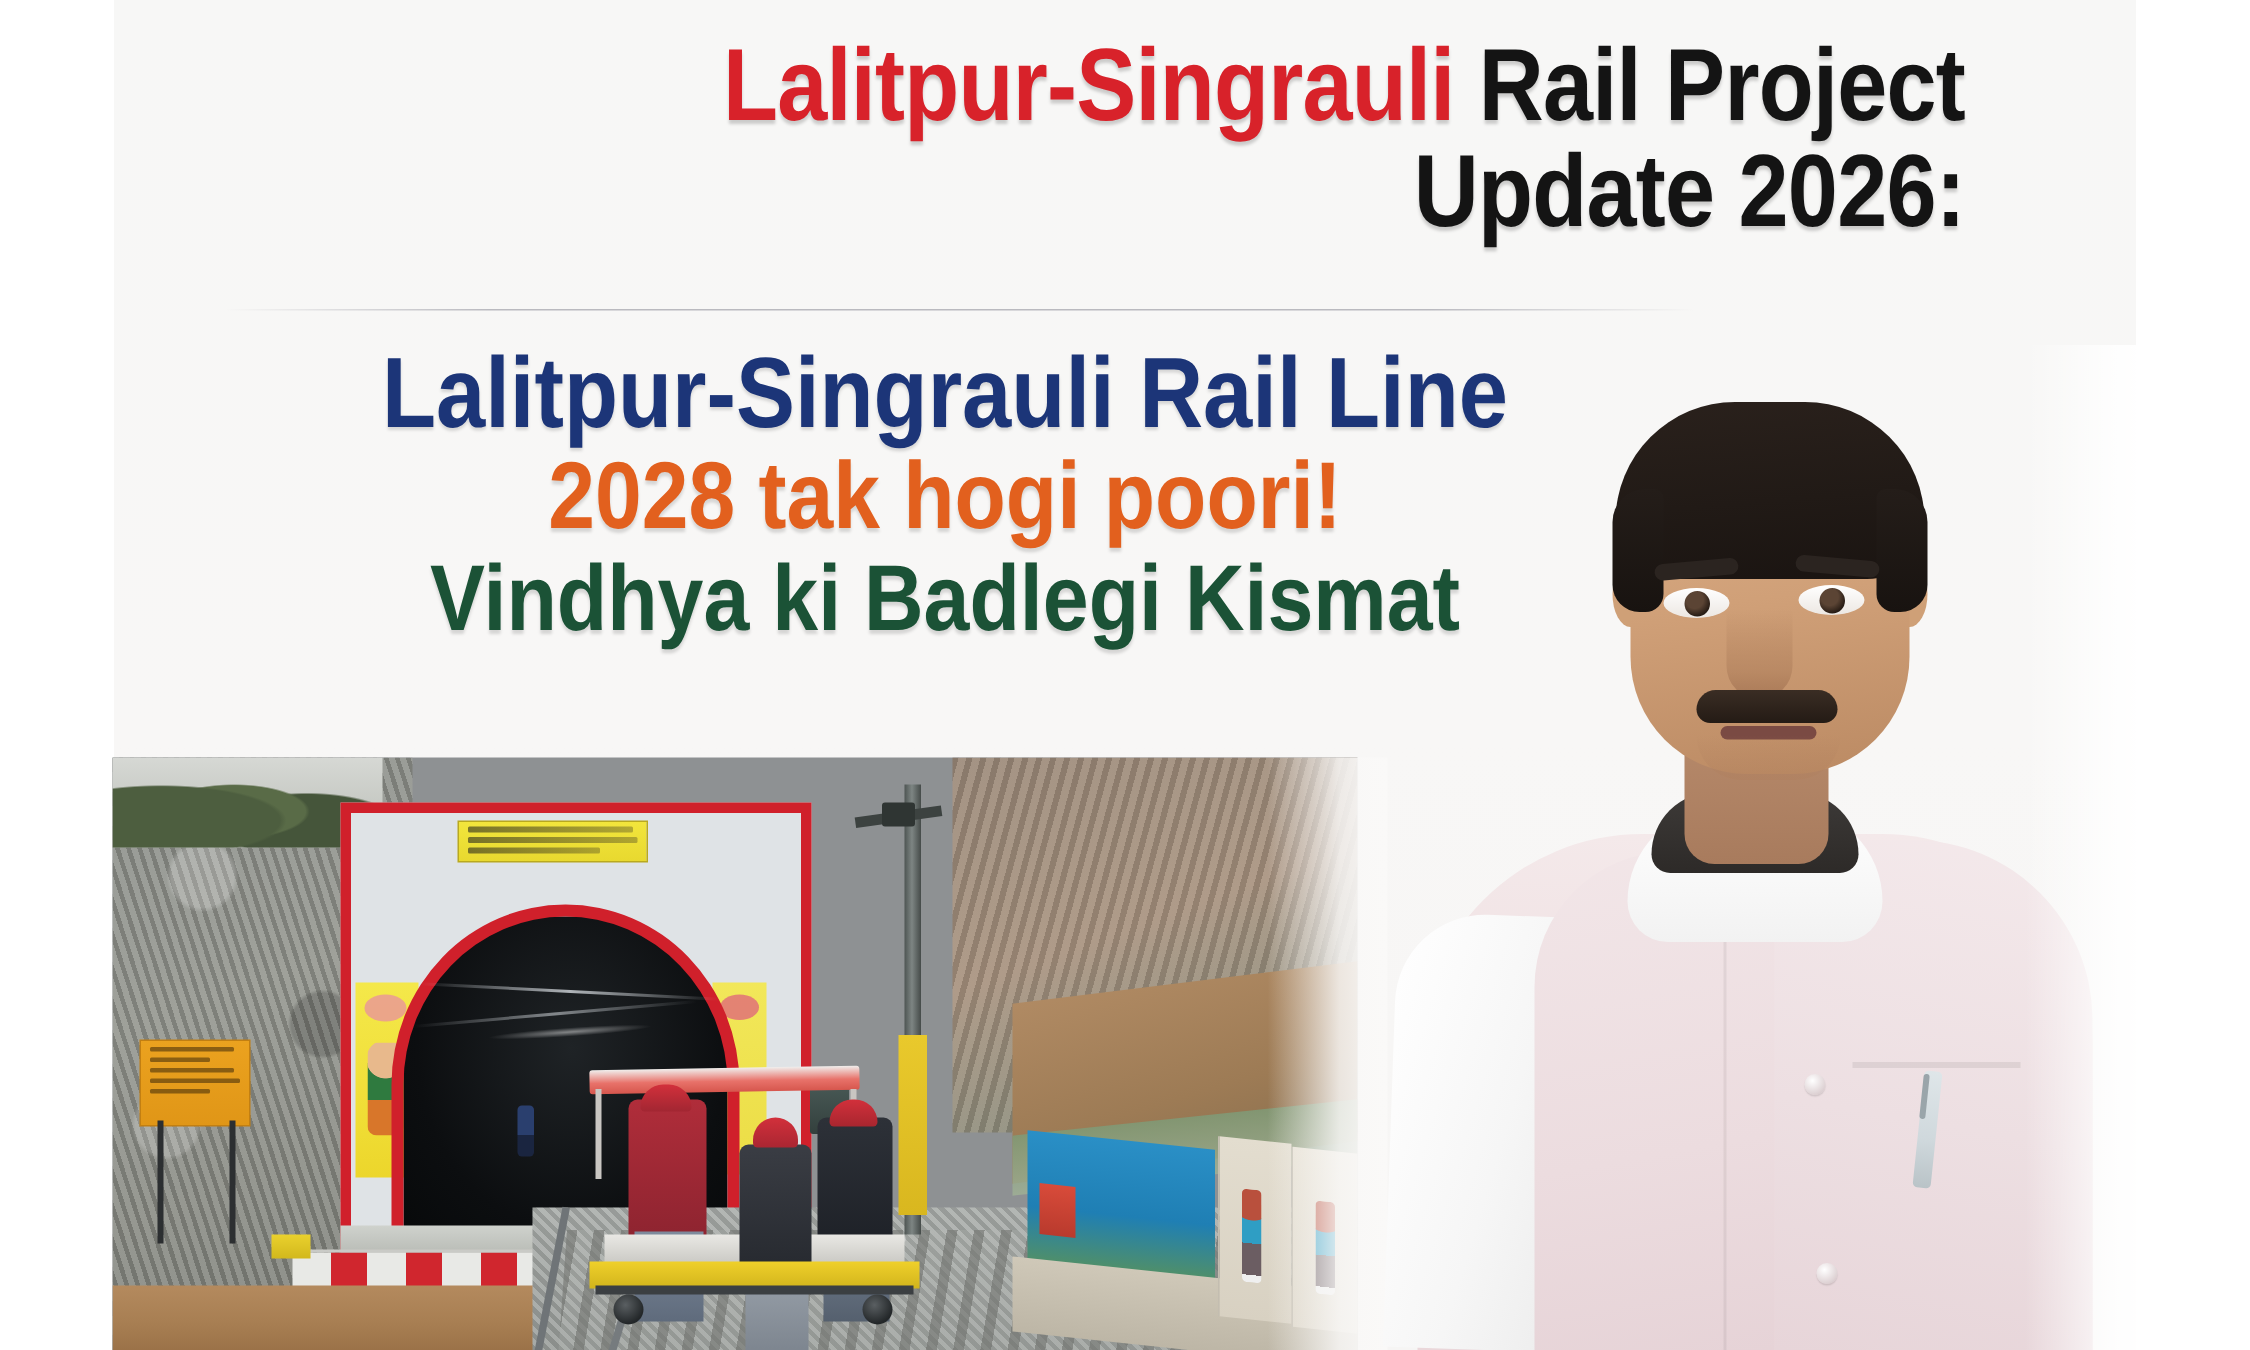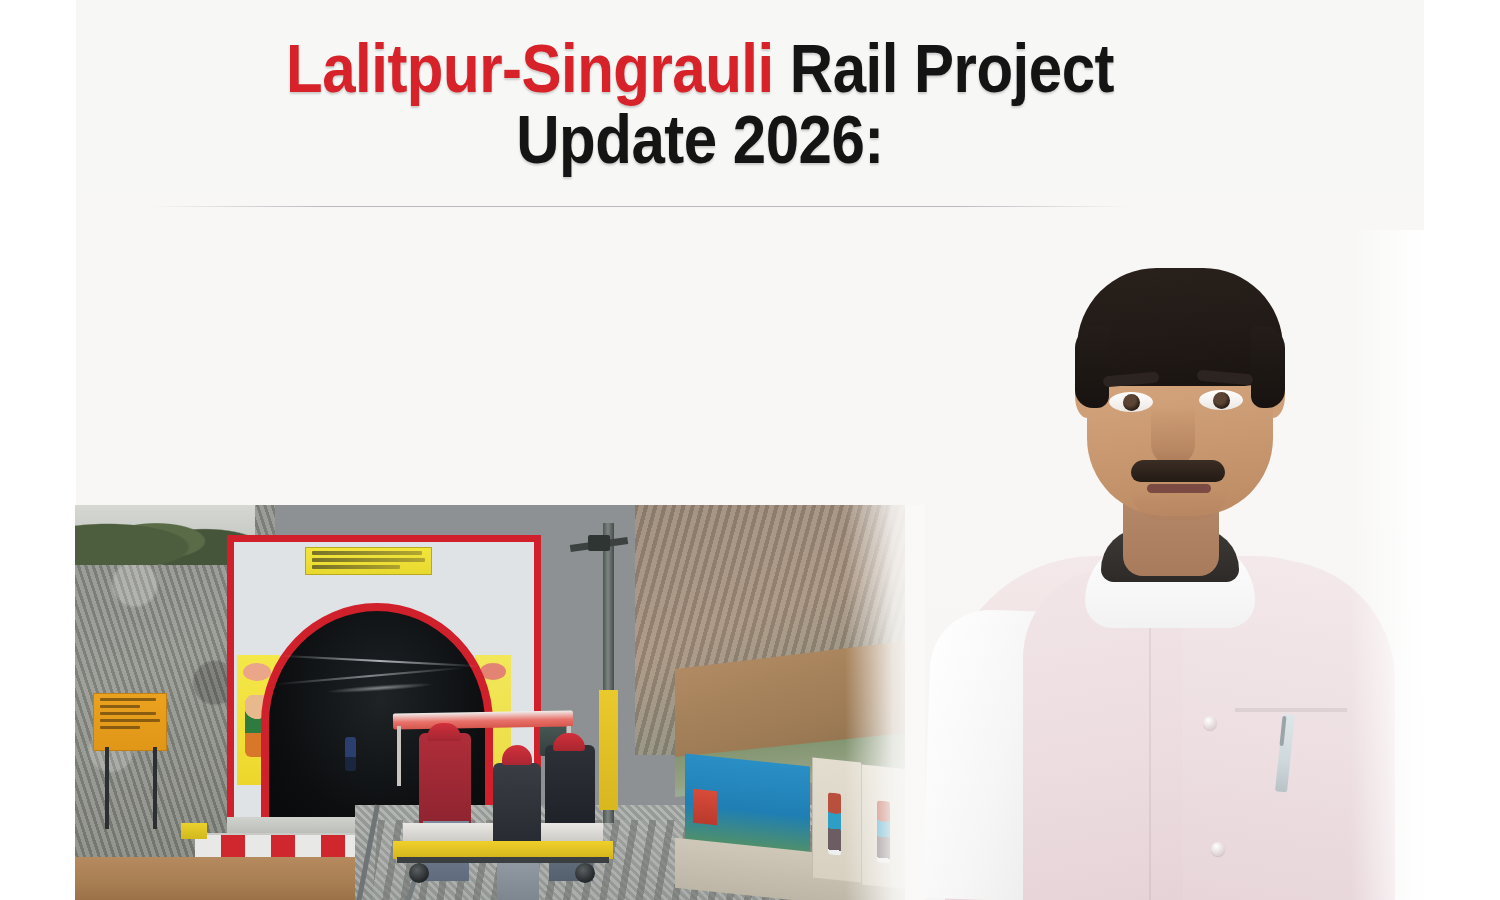--- a/index.html
+++ b/index.html
@@ -16,22 +16,22 @@
   
   .canvas-bg{
     position:absolute;left:75px;top:0;width:1350px;height:900px;
     background:linear-gradient(180deg,#f7f7f6 0%, #f8f7f6 55%, #f6f5f4 100%);
   }
   .edge-white-left{position:absolute;left:0;top:0;width:76px;height:900px;background:#ffffff;}
   .edge-white-right{position:absolute;left:1424px;top:0;width:76px;height:900px;background:#ffffff;}
 
   
   .headline-wrap{
-    position:absolute;left:90px;top:34px;width:1220px;
-    text-align:center;z-index:30;
+    position:absolute;left:90px;top:22px;width:1220px;
+    text-align:right;z-index:30;
   }
   .hl1{
     font-size:60px;font-weight:bold;line-height:1.03;
     letter-spacing:-0.5px;
     color:#1a1a1a;
     text-shadow:0 2px 2px rgba(0,0,0,.18);
     margin:0;
     transform:scaleY(1.14);
     transform-origin:top center;
   }
@@ -392,20 +392,25 @@
 
   <div class="headline-wrap">
     <div class="hl1">
       <span class="red">Lalitpur-Singrauli</span><span class="blk"> Rail Project</span>
       <span class="line2 blk">Update 2026:</span>
     </div>
   </div>
 
   <div class="divider"></div>
 
+  <div class="sub-wrap">
+    <div class="sub-line sub-blue">Lalitpur-Singrauli Rail Line</div>
+    <div class="sub-line sub-orange">2028 tak hogi poori!</div>
+    <div class="sub-line sub-green">Vindhya ki Badlegi Kismat</div>
+  </div>
 
   <div class="photo">
 
     <div class="ph rock-left"></div>
     <div class="ph trees-left"></div>
     <div class="ph rock-right"></div>
     <div class="ph slope-brown"></div>
     <div class="ph green-patch"></div>
 
     <div class="ph portal-face"></div>

